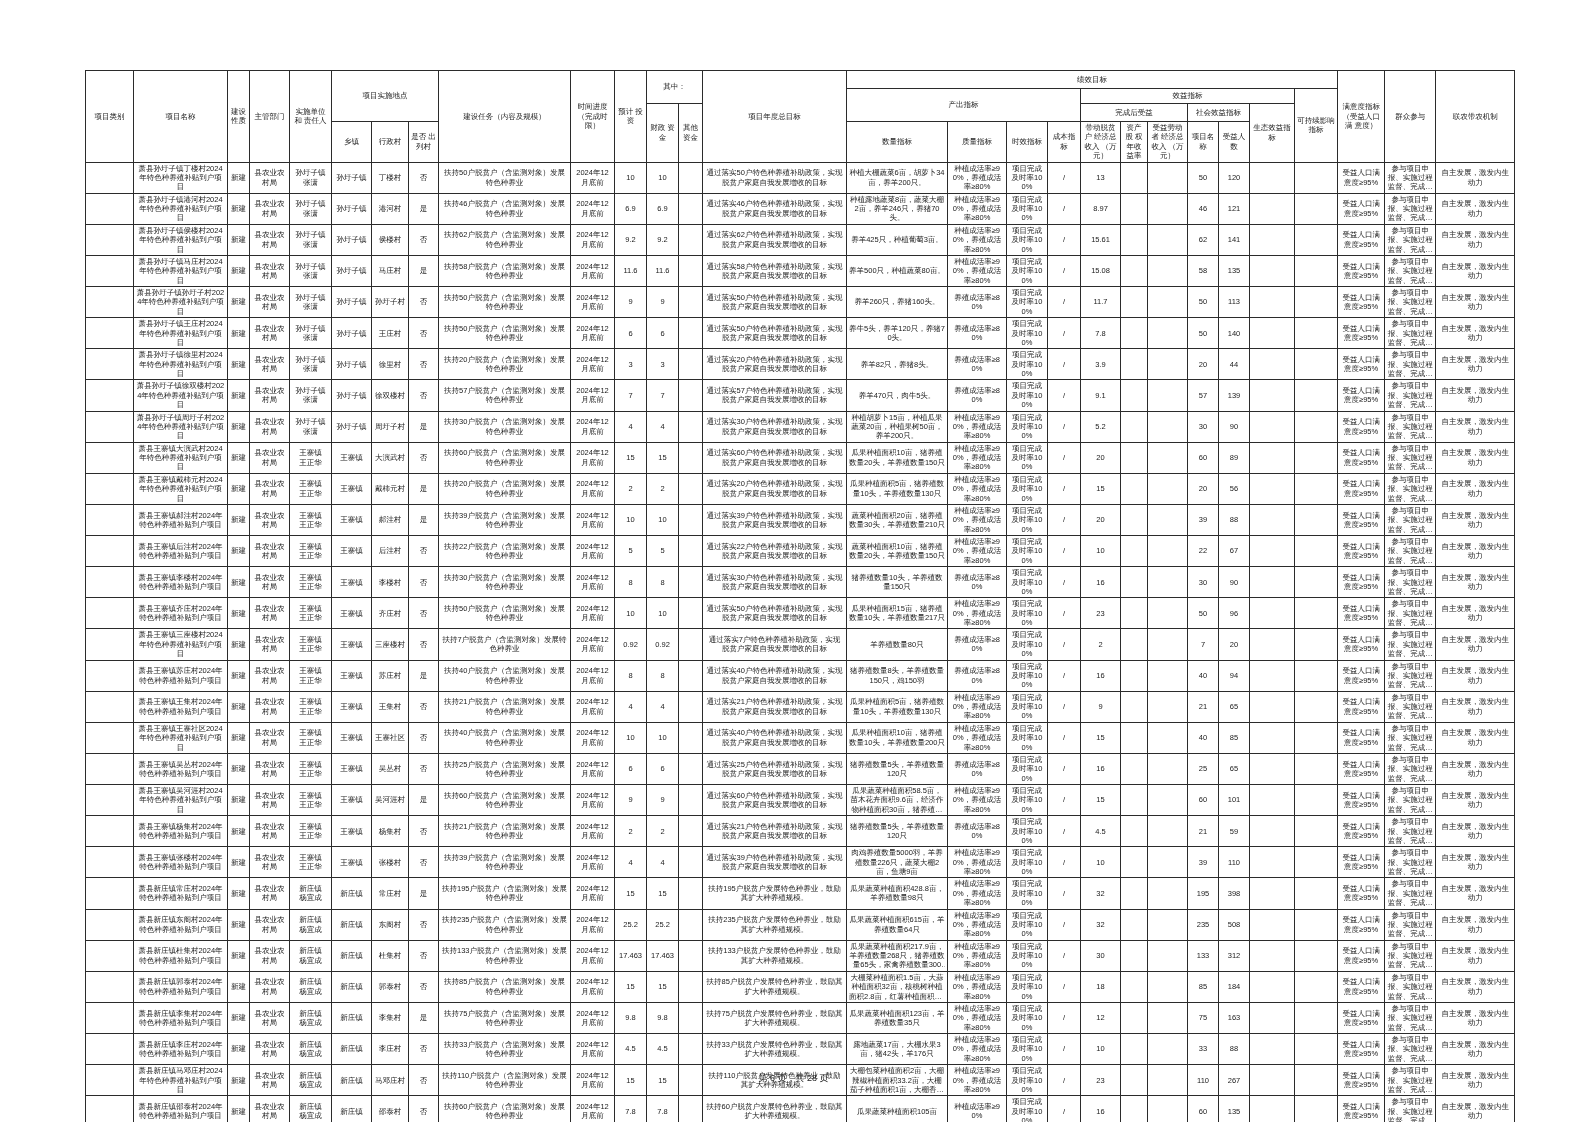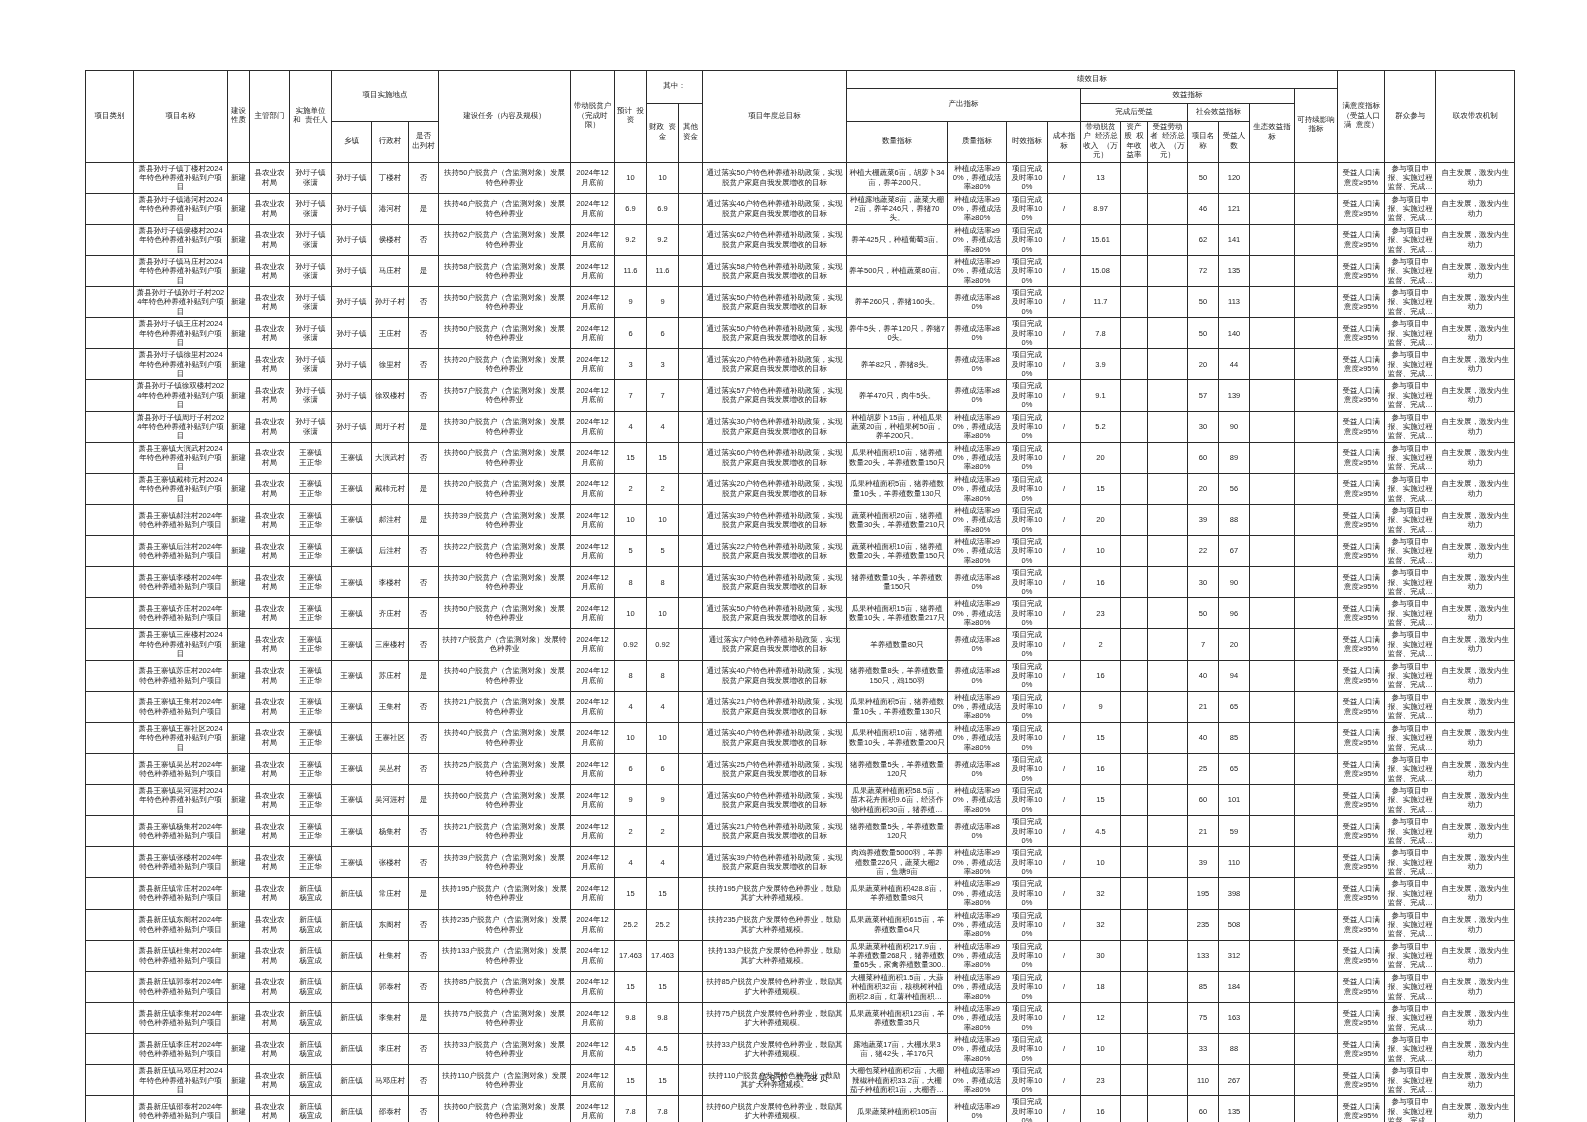--- a/index.html
+++ b/index.html
@@ -1,21 +1,21 @@
 <!DOCTYPE html>
 <html><head>
 <meta charset="utf-8">
 <style>
   html,body{margin:0;padding:0;background:#fff;}
   .page{position:relative;width:1587px;height:1122px;background:#fff;overflow:hidden;
         font-family:"Liberation Sans",sans-serif;color:#1a1a1a;}
   table.main{position:absolute;left:85px;top:70px;width:1417px;border-collapse:collapse;table-layout:fixed;}
   table.main th, table.main td{border:1px solid #2b2b2b;padding:1px 2px;text-align:center;vertical-align:middle;
         font-size:7.5px;line-height:1.25;font-weight:400;word-break:break-all;overflow:hidden;}
-  table.main th{font-weight:400;font-family:Liberation Mono, monospace;}
+  table.main th{font-weight:400;}
   tr.hr1{height:18px;} tr.hr2{height:15px;} tr.hr3{height:18px;} tr.hr4{height:26px;}
   .clampbox{display:-webkit-box;-webkit-box-orient:vertical;-webkit-line-clamp:3;overflow:hidden;}
   td.pre{white-space:pre-line;}
   .footer{position:absolute;left:0;top:1072px;width:100%;text-align:center;font-size:9px;color:#222;}
 </style>
 </head>
 <body>
 
 <div class="page">
   <table class="main">
@@ -53,21 +53,21 @@
       <tr class="hr1">
         <th rowspan="4" class="pre">项目类别</th>
         <th rowspan="4" class="pre">项目名称</th>
         <th rowspan="4" class="pre">建设
 性质</th>
         <th rowspan="4" class="pre">主管部门</th>
         <th rowspan="4" class="pre">实施单位和
 责任人</th>
         <th colspan="3" rowspan="3" class="pre">项目实施地点</th>
         <th rowspan="4" class="pre">建设任务（内容及规模）</th>
-        <th rowspan="4" class="pre">带动脱贫户
+        <th rowspan="4" class="pre">时间进度
 （完成时限）</th>
         <th rowspan="4" class="pre">预计
 投资</th>
         <th colspan="2" rowspan="2" class="pre">其中：</th>
         <th rowspan="4" class="pre">项目年度总目标</th>
         <th colspan="11">绩效目标</th>
         <th rowspan="4" class="pre">满意度指标
 （受益人口满
 意度）</th>
         <th rowspan="4" class="pre">群众参与</th>
@@ -242,21 +242,21 @@
           </td>
           <td>
             <div class="clampbox">养羊500只，种植蔬菜80亩。</div>
           </td>
           <td>种植成活率≥90%，养殖成活率≥80%</td>
           <td>项目完成及时率100%</td>
           <td>/</td>
           <td>15.08</td>
           <td></td>
           <td></td>
-          <td>72</td>
+          <td>58</td>
           <td>135</td>
           <td></td>
           <td></td>
           <td>受益人口满意度≥95%</td>
           <td>
             <div class="clampbox">参与项目申报、实施过程监督、完成后受益</div>
           </td>
           <td>自主发展，激发内生动力</td>
         </tr>
         <tr>

